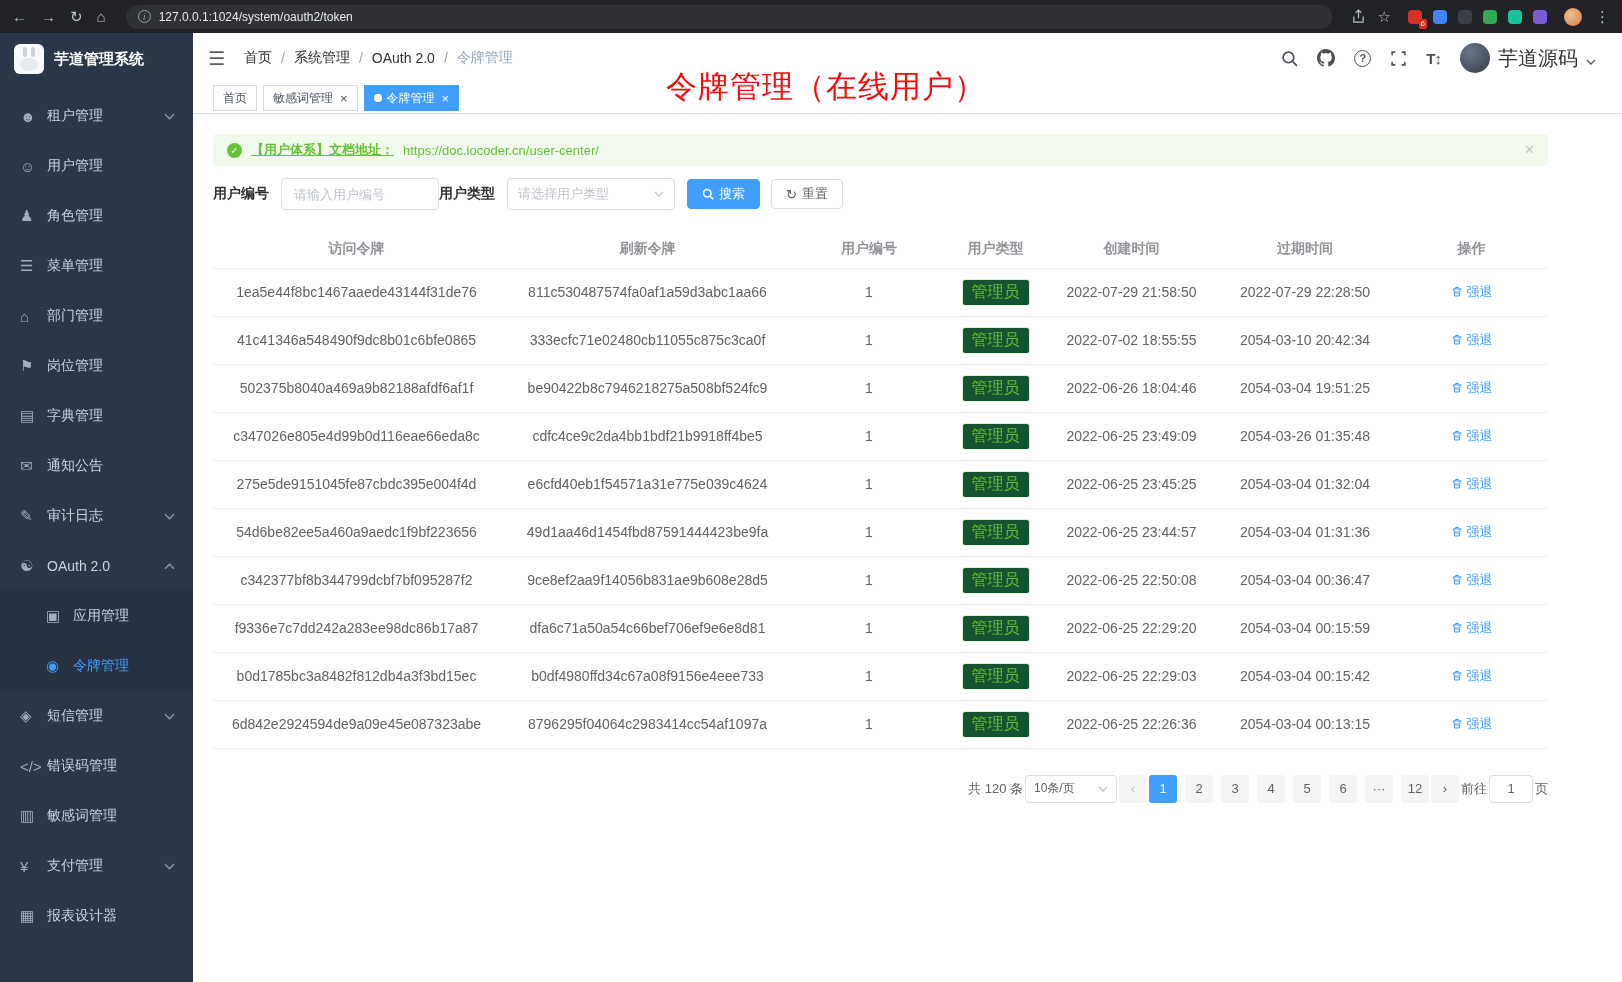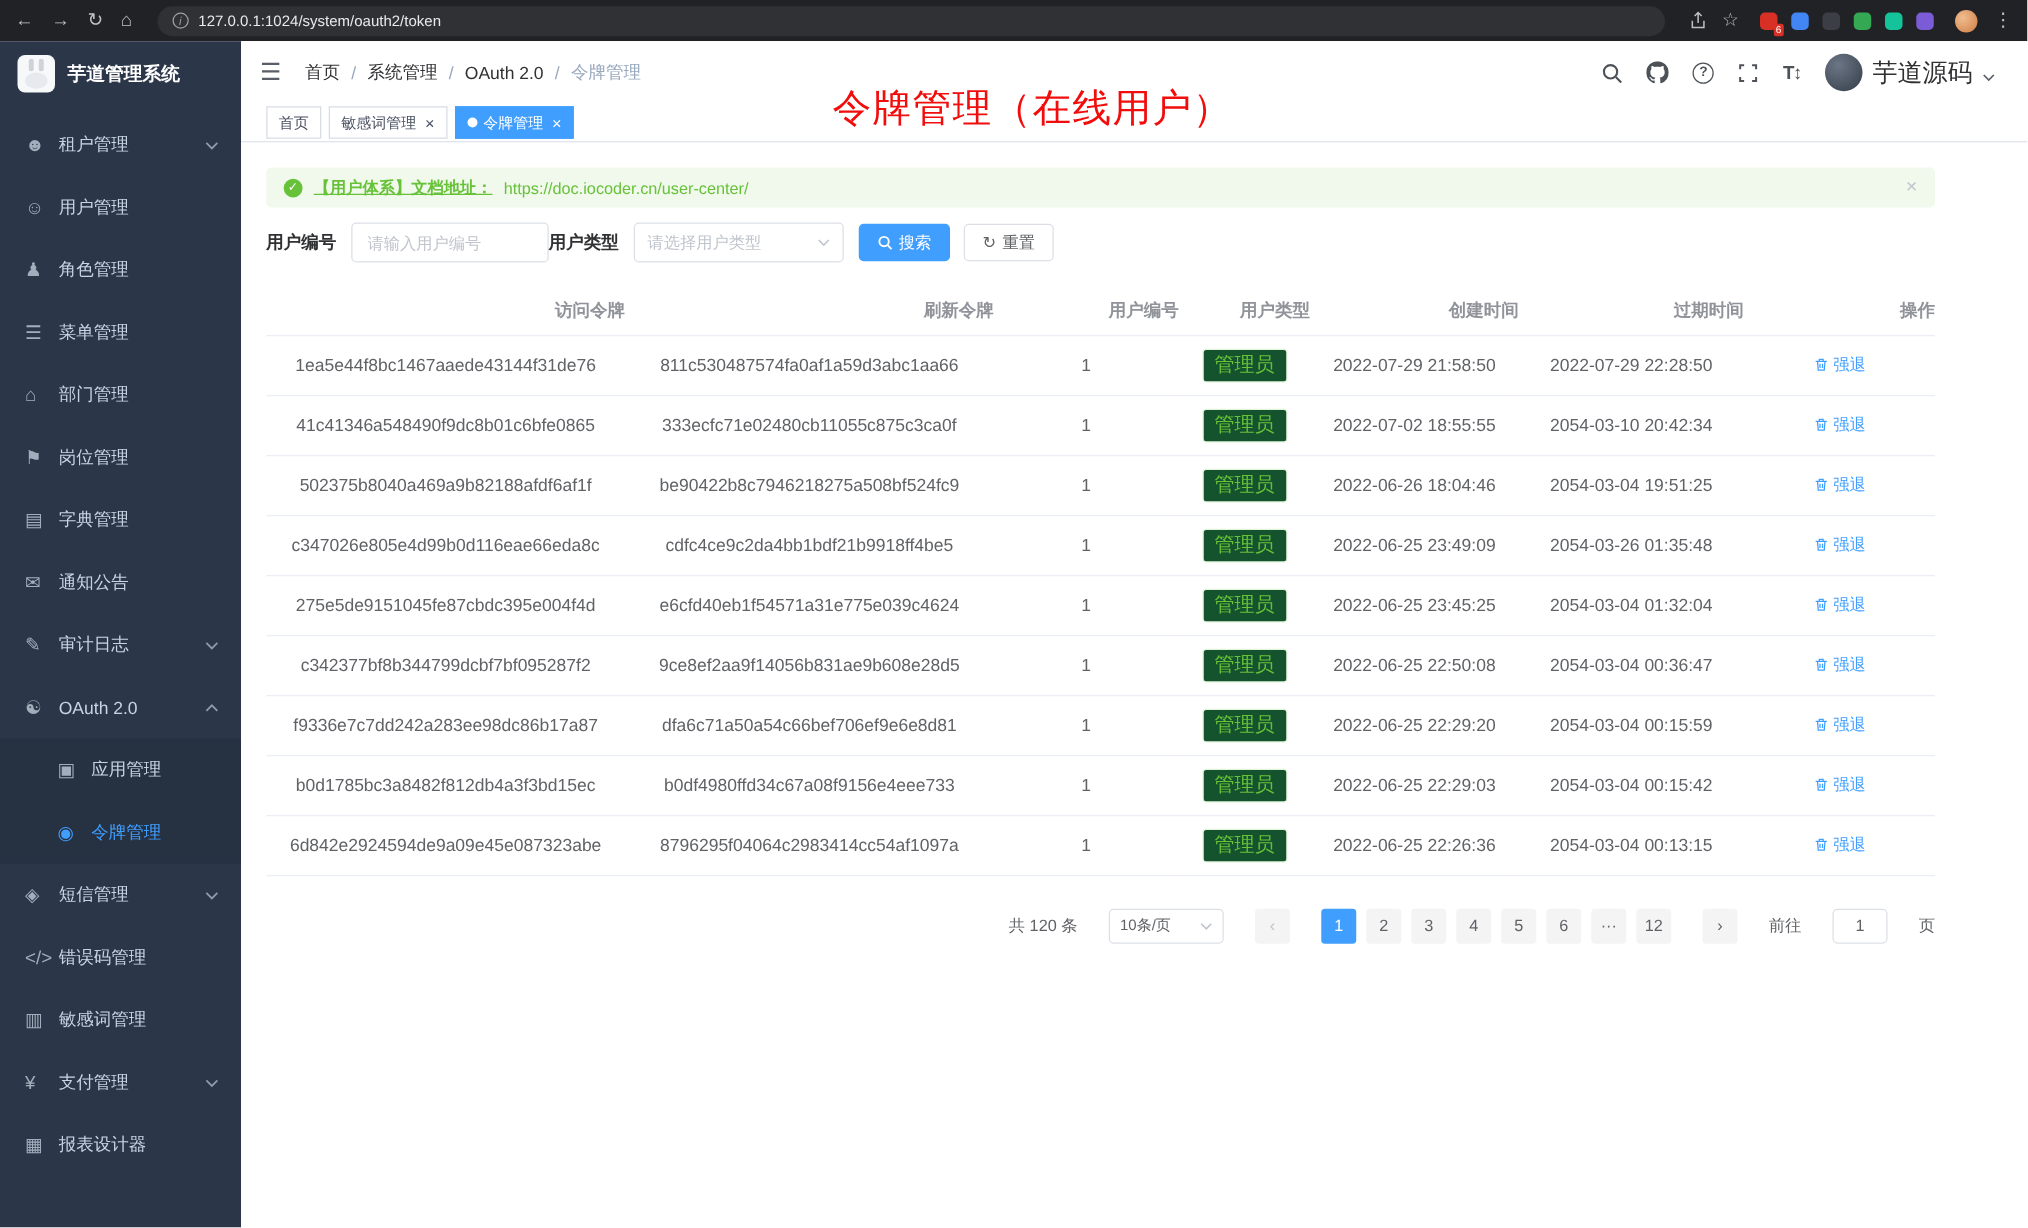--- a/index.html
+++ b/index.html
@@ -75,26 +75,26 @@
   .f-input { width:158px; height:32px; border:1px solid #dcdfe6; border-radius:4px; padding:0 12px; font-size:13px; color:#606266; outline:none; font-family:inherit; }
   .f-input::placeholder { color:#c0c4cc; }
   .f-select { width:168px; height:32px; border:1px solid #dcdfe6; border-radius:4px; display:flex; align-items:center; justify-content:space-between; padding:0 10px; color:#c0c4cc; font-size:13px; margin-right:12px; cursor:pointer; background:#fff; }
   .sel-caret { color:#c0c4cc; }
   .btn { height:30px; border-radius:4px; font-size:13px; display:inline-flex; align-items:center; gap:5px; padding:0 14px; cursor:pointer; border:1px solid #dcdfe6; background:#fff; color:#606266; font-family:inherit; }
   .btn-primary { background:#409eff; border-color:#409eff; color:#fff; margin-right:11px; }
   .reset-ico { font-size:13px; }
 
   .table-wrap { margin-top:20px; }
   table { width:100%; border-collapse:collapse; table-layout:fixed; }
-  th { height:38px; font-size:14px; font-weight:700; color:#909399; border-bottom:1px solid #ebeef5; text-align:right; }
+  th { height:38px; font-size:14px; font-weight:700; color:#909399; border-bottom:1px solid #ebeef5; text-align:center; }
   td { height:48px; font-size:14px; color:#606266; text-align:center; border-bottom:1px solid #ebeef5; overflow:hidden; white-space:nowrap; }
   .tag { display:inline-block; background:#14532d; border:1px solid #e1f3d8; color:#67c23a; font-size:16px; padding:2px 9px; border-radius:3px; }
   .action { color:#409eff; cursor:pointer; display:inline-flex; align-items:center; gap:4px; font-size:13px; }
 
-  .pagination { display:flex; align-items:center; justify-content:flex-end; gap:25px; margin-top:26px; font-size:13px; color:#606266; }
+  .pagination { display:flex; align-items:center; justify-content:flex-end; gap:2px; margin-top:26px; font-size:13px; color:#606266; }
   .psize { width:92px; height:28px; border:1px solid #dcdfe6; border-radius:4px; display:flex; align-items:center; justify-content:space-between; padding:0 8px; font-size:12px; cursor:pointer; background:#fff; }
   .pager-pages { display:flex; align-items:center; gap:8px; }
   .pbtn { min-width:28px; height:28px; background:#f4f4f5; border-radius:3px; display:inline-flex; align-items:center; justify-content:center; font-size:13px; color:#606266; cursor:pointer; padding:0 4px; }
   .pbtn.active { background:#409eff; color:#fff; }
   .pbtn.disabled { color:#c0c4cc; }
   .goto-input { width:44px; height:28px; border:1px solid #dcdfe6; border-radius:4px; text-align:center; font-size:13px; color:#606266; outline:none; font-family:inherit; }
 
   .annotation { position:absolute; left:666px; top:66px; font-size:31px; font-weight:400; color:#f20d0d; z-index:50; white-space:nowrap; letter-spacing:1px; }
 </style>
 </head>
@@ -435,20 +435,36 @@
     <td>
       <span class="action">
         <svg width="12" height="12" viewBox="0 0 12 12">
                       <path d="M1.5 3h9M4.5 3V1.5h3V3M3 3l.6 7h4.8L9 3M5 5v3.4M7 5v3.4" fill="none" stroke="currentColor" stroke-width="1"></path>
                     </svg>
         <span class="action-label">强退</span>
       </span>
     </td>
   </tr>
               <tr>
+    <td class="c-access">54d6be82ee5a460a9aedc1f9bf223656</td>
+    <td class="c-refresh">49d1aa46d1454fbd87591444423be9fa</td>
+    <td class="c-uid">1</td>
+    <td class="c-type"><span class="tag">管理员</span></td>
+    <td class="c-create">2022-06-25 23:44:57</td>
+    <td class="c-expire">2054-03-04 01:31:36</td>
+    <td>
+      <span class="action">
+        <svg width="12" height="12" viewBox="0 0 12 12">
+                      <path d="M1.5 3h9M4.5 3V1.5h3V3M3 3l.6 7h4.8L9 3M5 5v3.4M7 5v3.4" fill="none" stroke="currentColor" stroke-width="1"></path>
+                    </svg>
+        <span class="action-label">强退</span>
+      </span>
+    </td>
+  </tr>
+              <tr>
     <td class="c-access">c342377bf8b344799dcbf7bf095287f2</td>
     <td class="c-refresh">9ce8ef2aa9f14056b831ae9b608e28d5</td>
     <td class="c-uid">1</td>
     <td class="c-type"><span class="tag">管理员</span></td>
     <td class="c-create">2022-06-25 22:50:08</td>
     <td class="c-expire">2054-03-04 00:36:47</td>
     <td>
       <span class="action">
         <svg width="12" height="12" viewBox="0 0 12 12">
                       <path d="M1.5 3h9M4.5 3V1.5h3V3M3 3l.6 7h4.8L9 3M5 5v3.4M7 5v3.4" fill="none" stroke="currentColor" stroke-width="1"></path>

